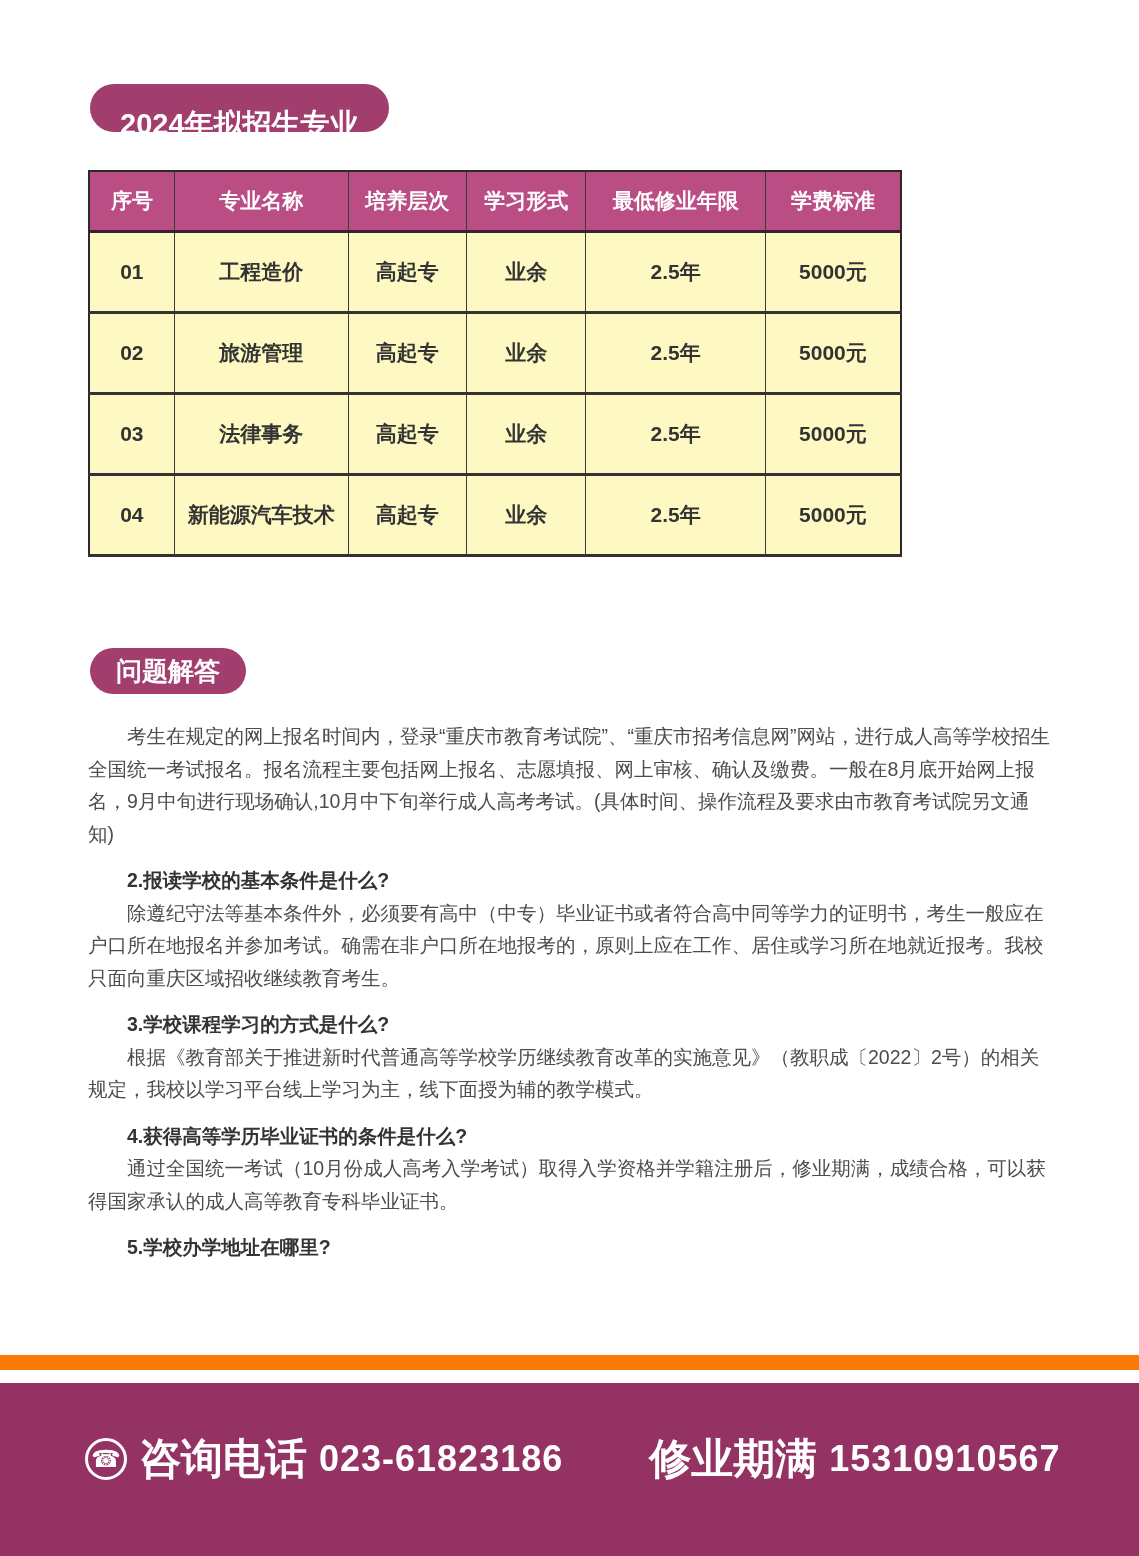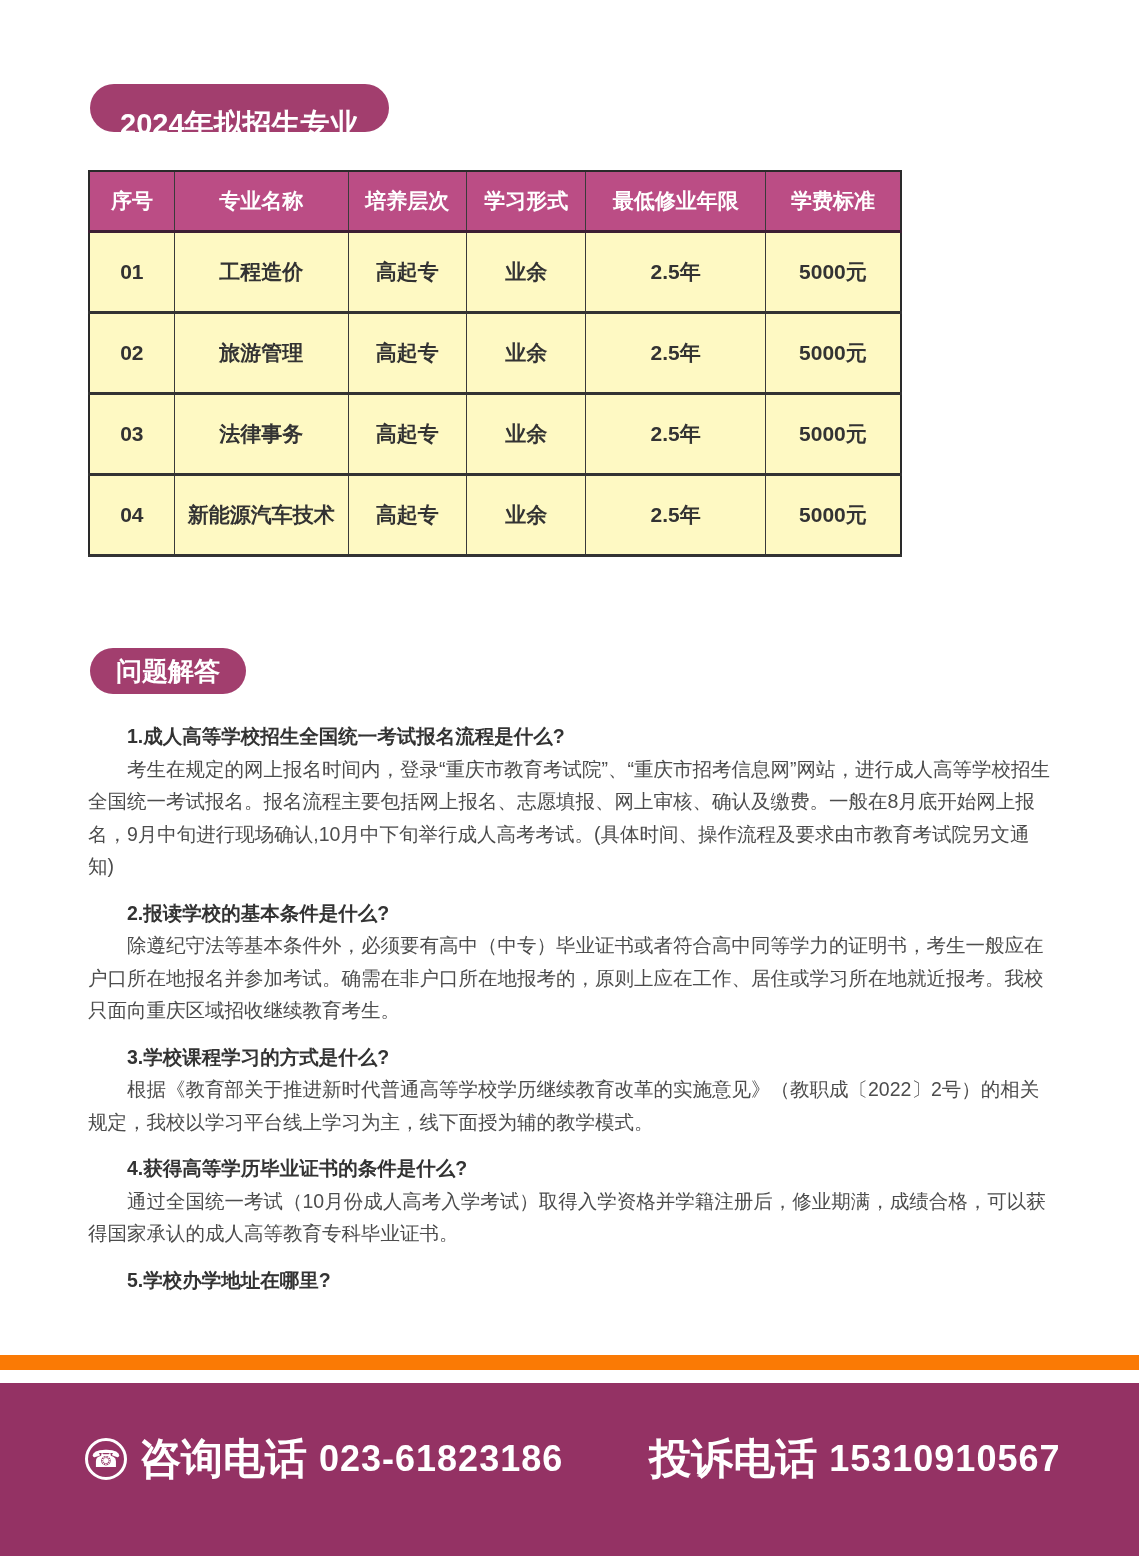--- a/index.html
+++ b/index.html
@@ -162,21 +162,20 @@
         <td>2.5年</td>
         <td>5000元</td>
       </tr>
     </tbody>
   </table>
 
   <div class="pill qa">问题解答</div>
 
   <div class="qa-wrap">
     <div class="qa-block">
-      <div class="qa-q">1.成人高等学校招生全国统一考试报名流程是什么?</div>
       <div class="qa-a">考生在规定的网上报名时间内，登录“重庆市教育考试院”、“重庆市招考信息网”网站，进行成人高等学校招生全国统一考试报名。报名流程主要包括网上报名、志愿填报、网上审核、确认及缴费。一般在8月底开始网上报名，9月中旬进行现场确认,10月中下旬举行成人高考考试。(具体时间、操作流程及要求由市教育考试院另文通知)</div>
     </div>
     <div class="qa-block">
       <div class="qa-q">2.报读学校的基本条件是什么?</div>
       <div class="qa-a">除遵纪守法等基本条件外，必须要有高中（中专）毕业证书或者符合高中同等学力的证明书，考生一般应在户口所在地报名并参加考试。确需在非户口所在地报考的，原则上应在工作、居住或学习所在地就近报考。我校只面向重庆区域招收继续教育考生。</div>
     </div>
     <div class="qa-block">
       <div class="qa-q">3.学校课程学习的方式是什么?</div>
       <div class="qa-a">根据《教育部关于推进新时代普通高等学校学历继续教育改革的实施意见》（教职成〔2022〕2号）的相关规定，我校以学习平台线上学习为主，线下面授为辅的教学模式。</div>
     </div>
@@ -190,18 +189,18 @@
   </div>
 
   <div class="stripe-orange"></div>
 
   <div class="footer">
     <div class="footer-row">
       <span class="tel-icon">☎</span>
       <span class="f-label">咨询电话</span>
       <span class="f-number">023-61823186</span>
       <span class="f-gap"></span>
-      <span class="f-label">投诉电话</span>
+      <span class="f-label">修业期满</span>
       <span class="f-number">15310910567</span>
     </div>
   </div>
 
 </div>
 
 </body></html>

